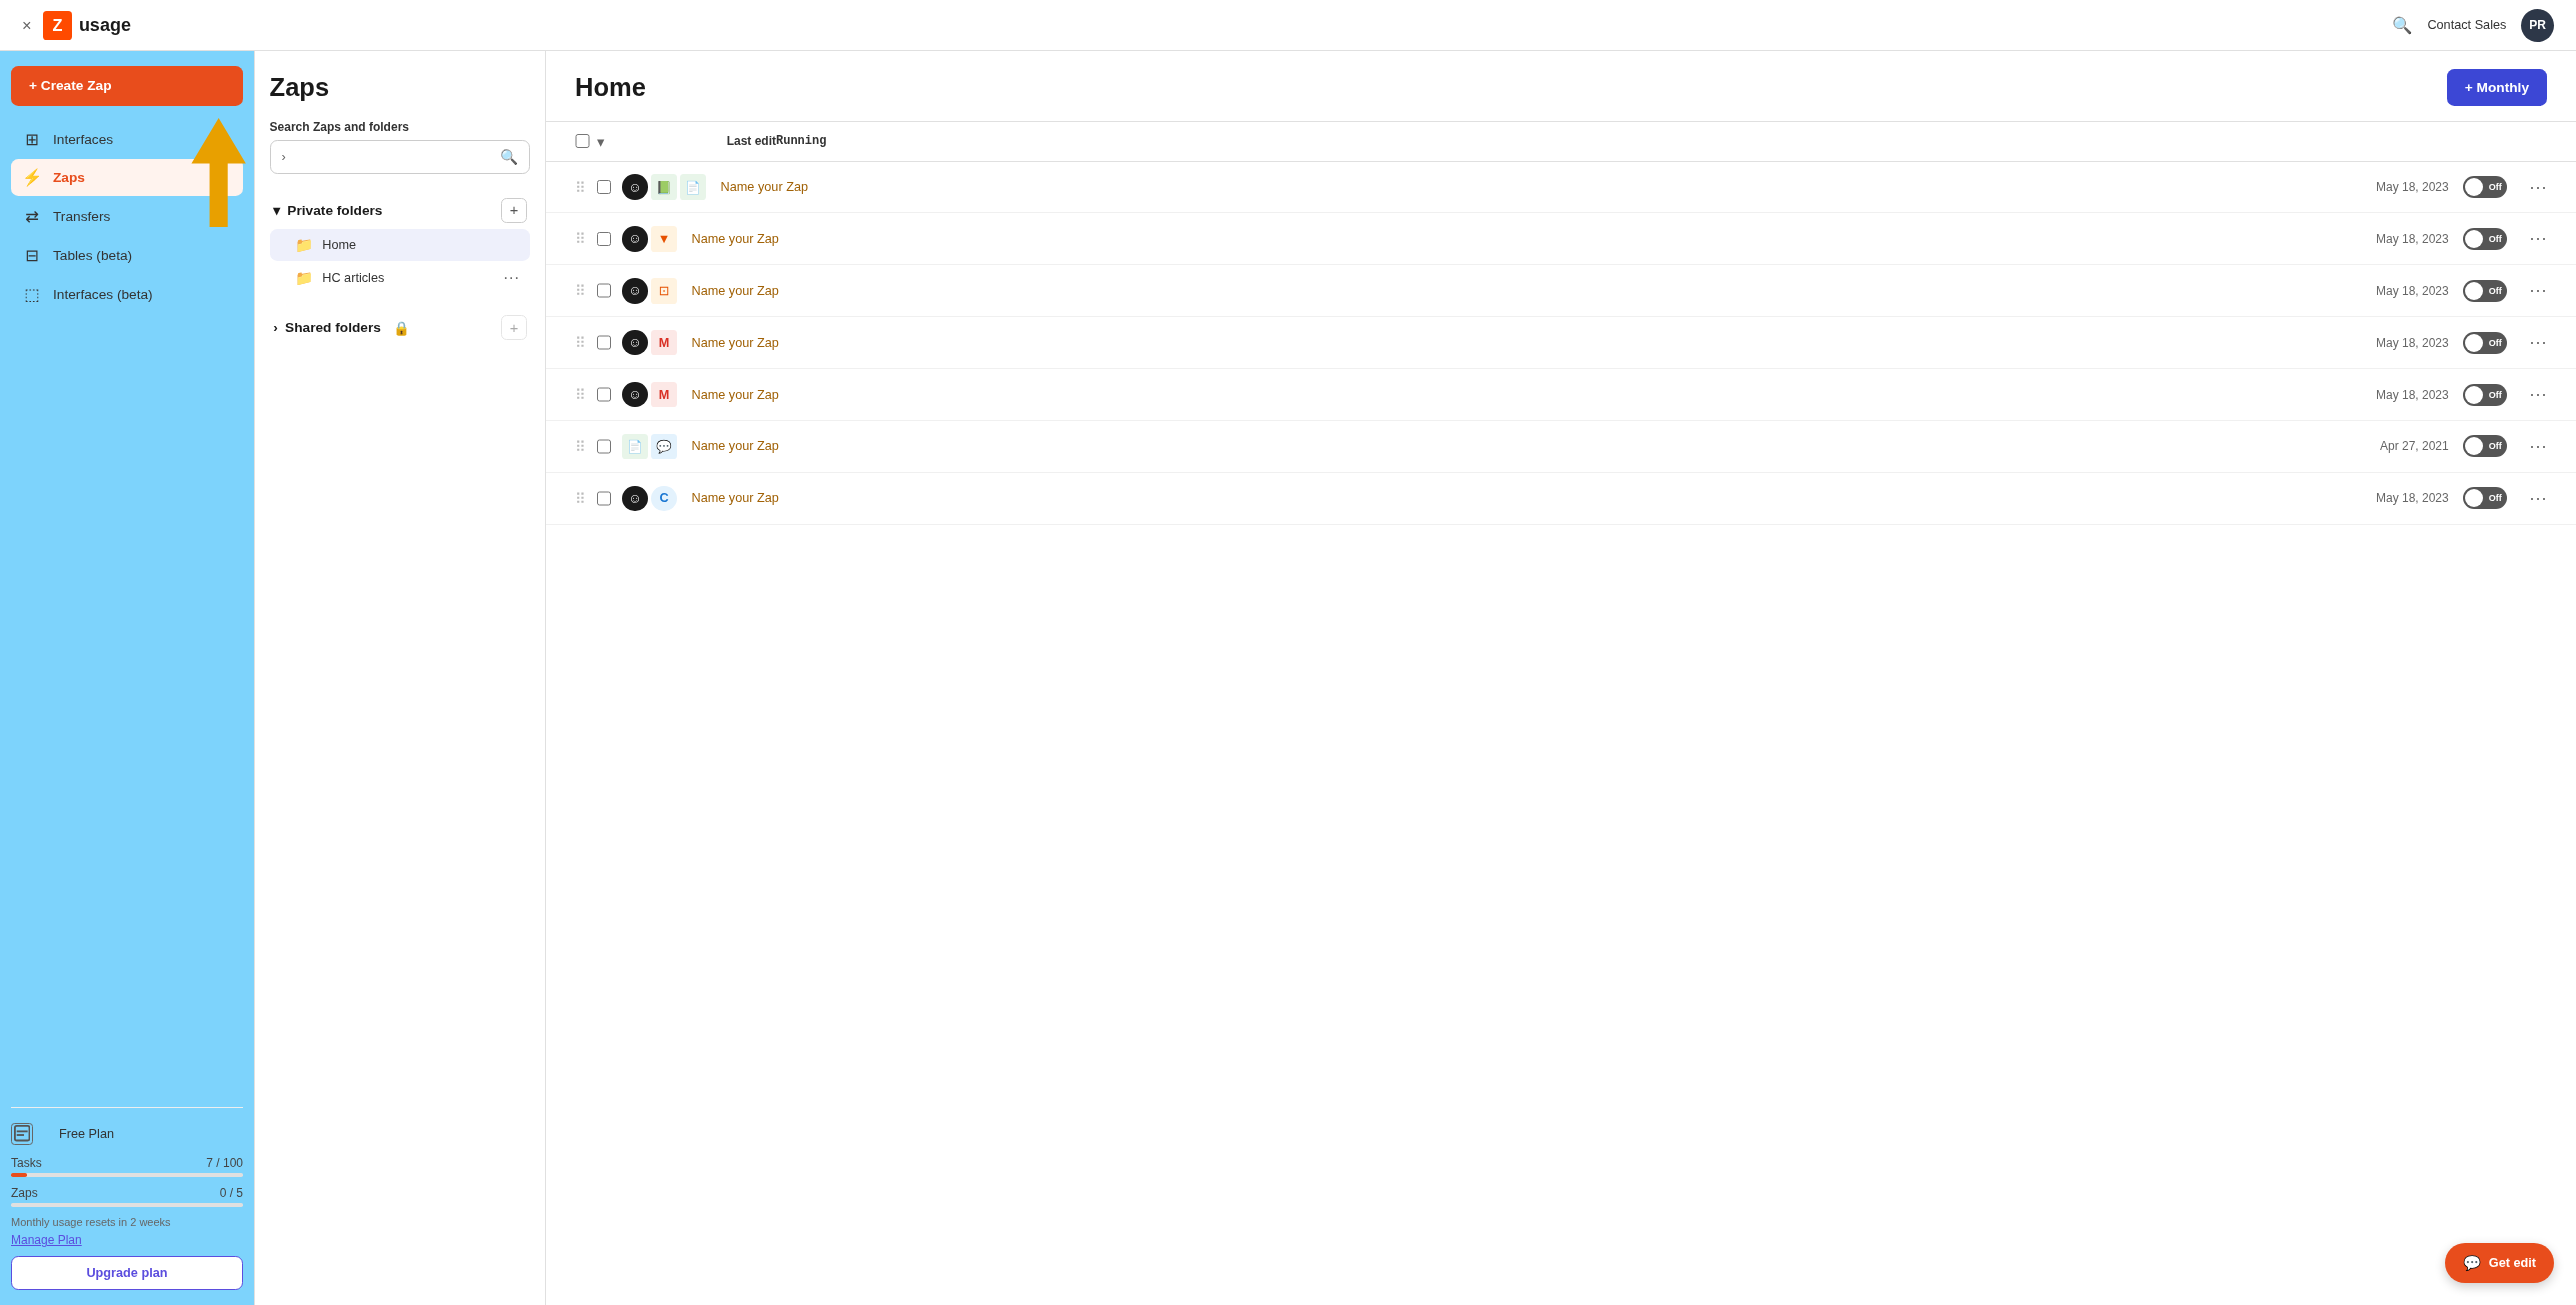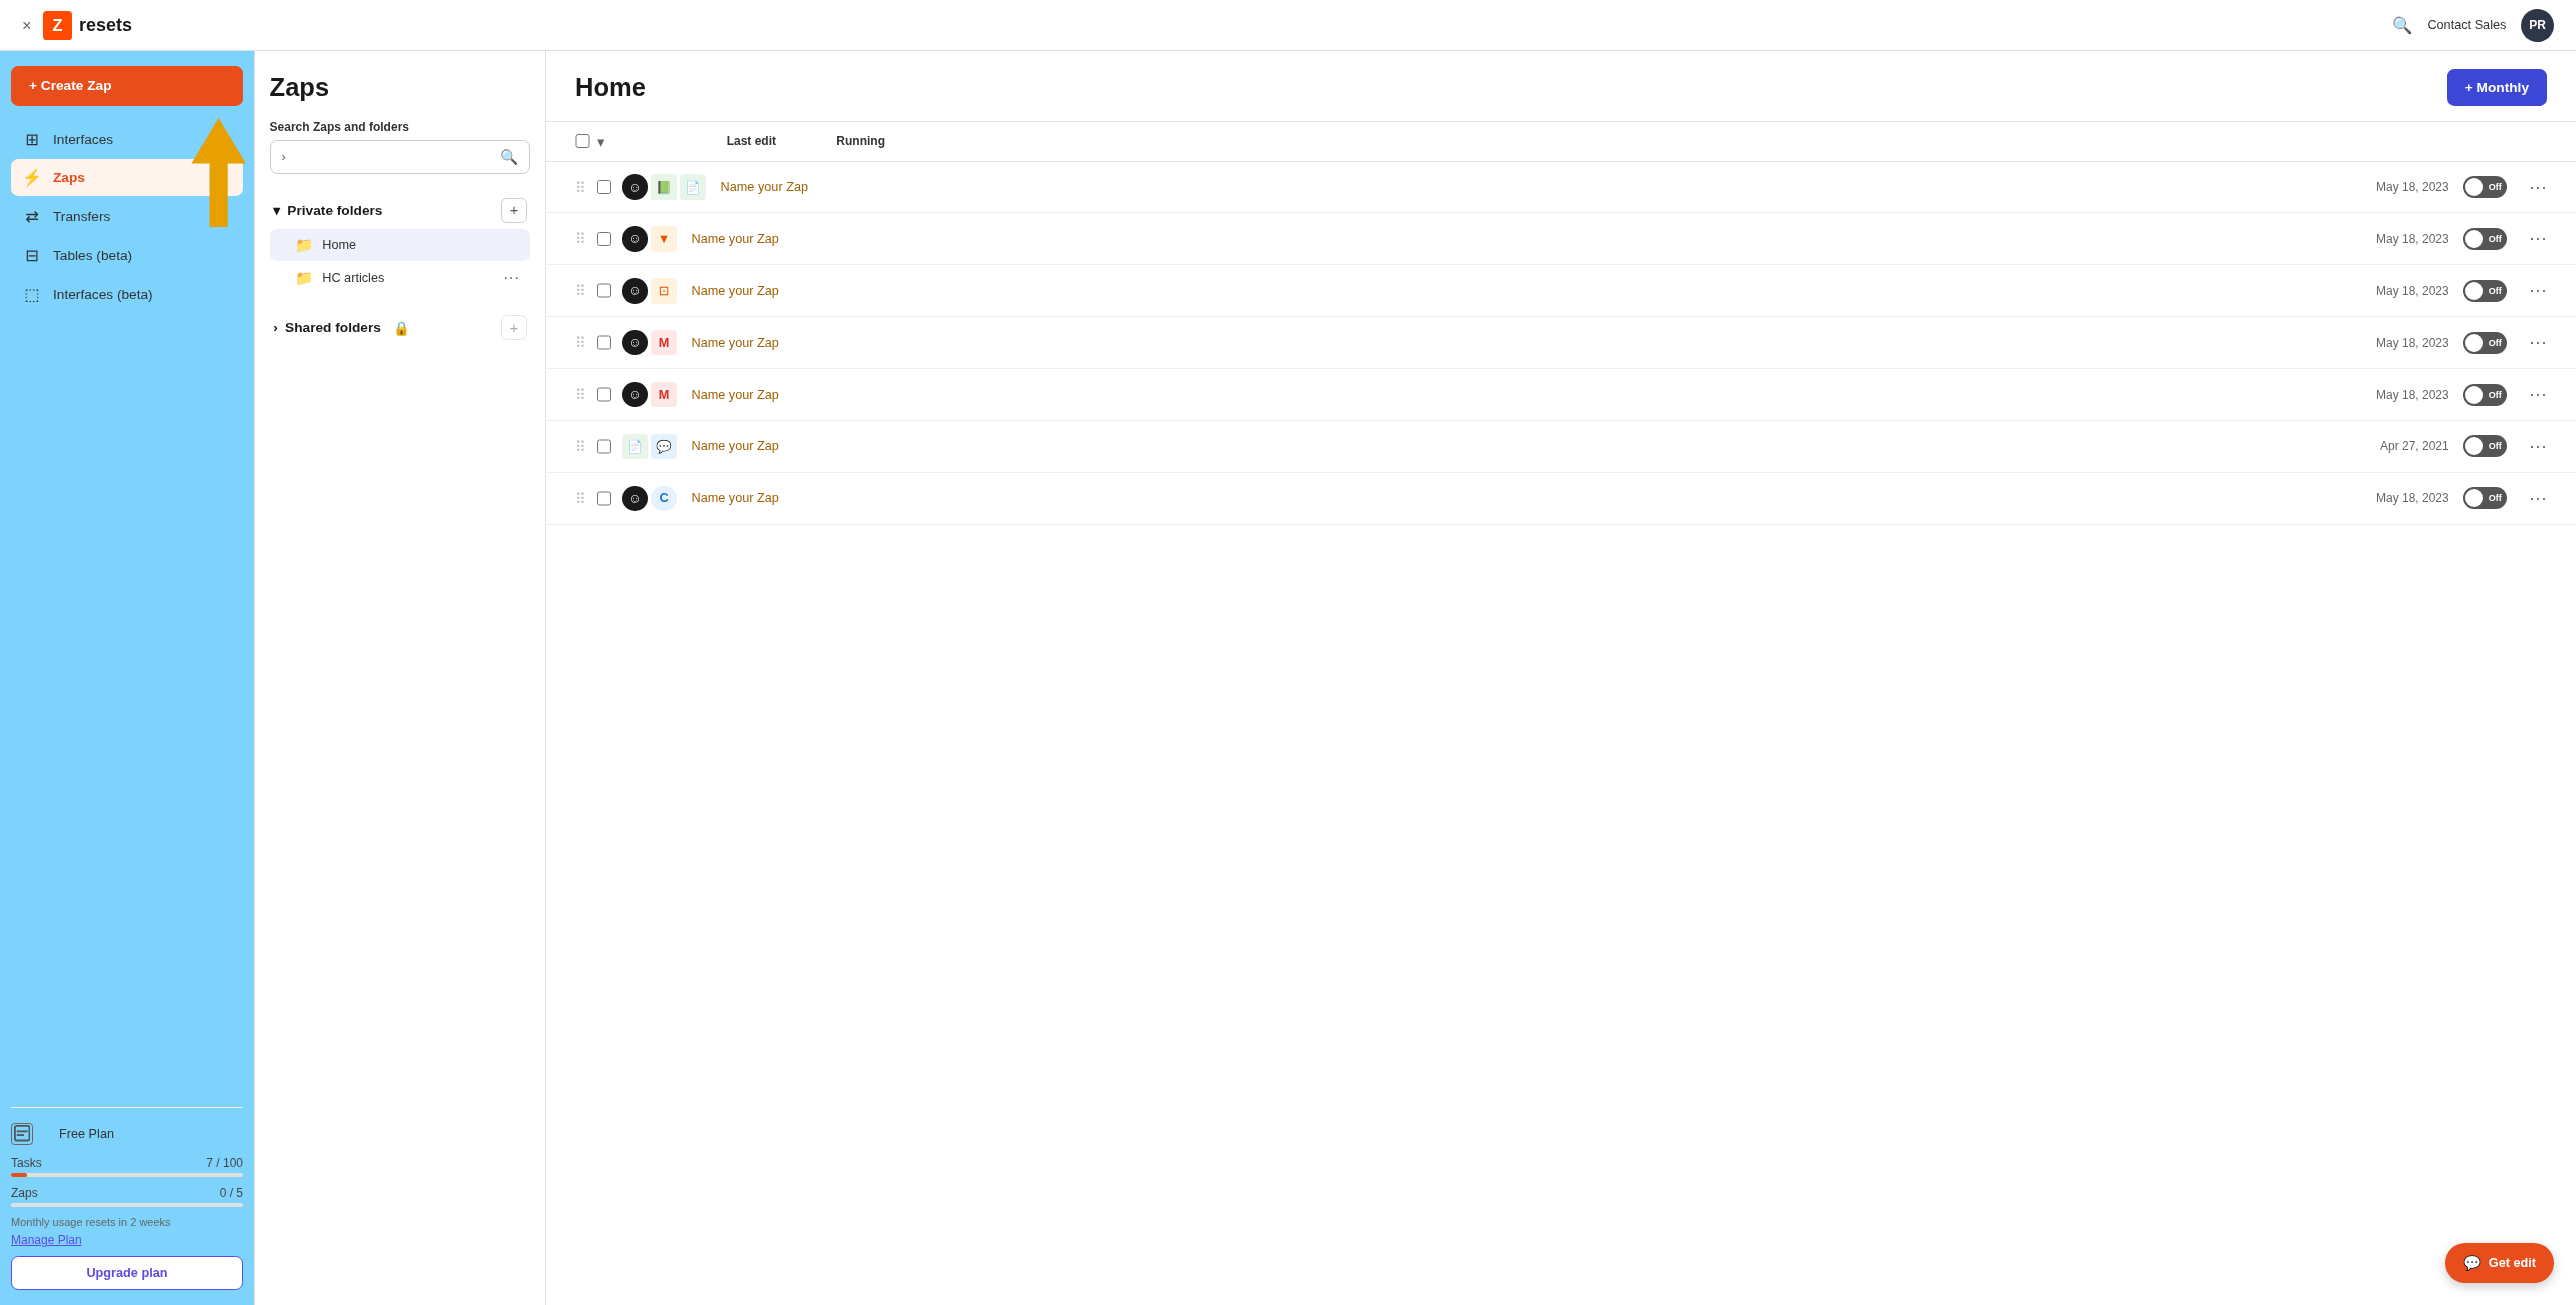--- a/index.html
+++ b/index.html
@@ -105,21 +105,21 @@
 
     
     .table-container { flex: 1; overflow-y: auto; }
     .table-header {
       display: flex; align-items: center; padding: 11px 29px; border-bottom: 0.9px solid #e0e0e0;
       background: #fff;
     }
     .th-checkbox { width: 55px; display: flex; align-items: center; gap: 7.3px; }
     .th-name { flex: 1; font-size: 12px; font-weight: 600; color: #333; }
     .th-last-edit { width: 146px; font-size: 12px; font-weight: 600; color: #333; text-align: right; }
-    .th-running { width: 109px; font-size: 12px; font-weight: 600; color: #333; text-align: right; }
+    .th-running { width: 109px; font-size: 12px; font-weight: 600; color: #333; text-align: left; font-family: Liberation Mono, monospace; }
 
     .table-row {
       display: flex; align-items: center; padding: 12.7px 29px;
       border-bottom: 0.9px solid #f0f0f0; background: #fff;
     }
     .row-drag { color: #bbb; font-size: 14.6px; margin-right: 11px; cursor: grab; }
     .row-checkbox { margin-right: 11px; width: 14.6px; height: 14.6px; cursor: pointer; }
     .row-icons { display: flex; align-items: center; gap: 3.6px; margin-right: 14.6px; }
     .row-icon { width: 25.5px; height: 25.5px; border-radius: 50%; display: flex; align-items: center; justify-content: center; font-size: 12.7px; }
     .row-name { flex: 1; font-size: 12.7px; color: #a16207; font-weight: 500; }
@@ -165,21 +165,21 @@
 <body>
 
 <div class="topbar">
   <div class="topbar-left">
     <button class="topbar-close">×</button>
     <div class="zapier-logo">
       <svg width="29" height="29" viewBox="0 0 32 32" style="font-size:20px">
         <rect width="32" height="32" rx="4" fill="#FF4A00"></rect>
         <text x="16" y="22" text-anchor="middle" fill="white" font-size="18" font-weight="bold">Z</text>
       </svg>
-      <span>resets</span>
+      <span>usage</span>
     </div>
   </div>
   <div class="topbar-right">
     <span style="font-size:16.4px;color:#666;">🔍</span>
     <button class="contact-sales">Contact Sales</button>
     <div class="avatar">PR</div>
   </div>
 </div>
 
 <div class="main">

